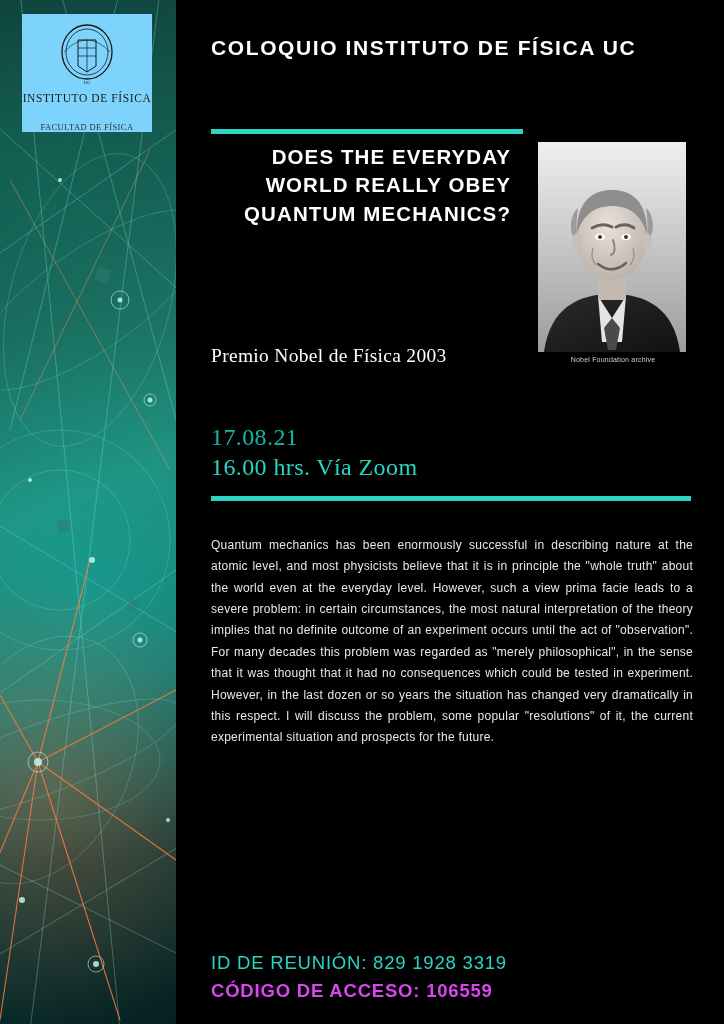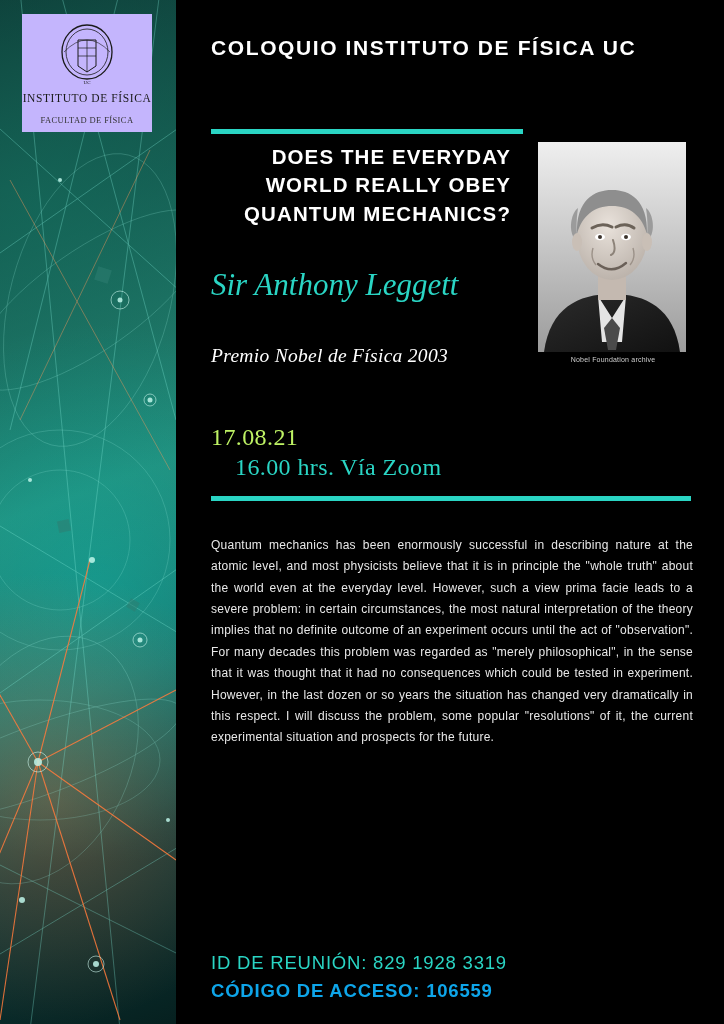--- a/index.html
+++ b/index.html
@@ -41,21 +41,21 @@
     top: 0;
   }
 
   
   .logo-box {
     position: absolute;
     left: 22px;
     top: 14px;
     width: 130px;
     height: 118px;
-    background: #c4b5fd;
+    background: #7dd3fc;
     display: flex;
     flex-direction: column;
     align-items: center;
     justify-content: flex-start;
     padding-top: 8px;
     box-sizing: border-box;
   }
   .logo-seal {
     width: 58px;
     height: 66px;
@@ -67,21 +67,21 @@
     letter-spacing: 0.6px;
     color: #1a1a1a;
     text-align: center;
   }
   .logo-line2 {
     font-family: "Liberation Serif", serif;
     font-size: 8.5px;
     letter-spacing: 0.4px;
     color: #333;
     text-align: center;
-    margin-top: 11px;
+    margin-top: 18px;
   }
 
   
   .content {
     position: absolute;
     left: 176px;
     top: 0;
     width: 548px;
     height: 1024px;
   }
@@ -139,21 +139,20 @@
     font-size: 31px;
     line-height: 1.28;
   }
   .speaker-sub {
     position: absolute;
     left: 35px;
     top: 345px;
     width: 380px;
     color: #ffffff;
     font-family: "Liberation Serif", serif;
-    font-style: italic;
     font-size: 19.5px;
     letter-spacing: 0.3px;
   }
 
   
   .portrait-wrap {
     position: absolute;
     left: 362px;
     top: 142px;
     width: 148px;
@@ -172,34 +171,33 @@
     color: #cfcfcf;
     font-size: 7px;
     text-align: center;
     letter-spacing: 0.2px;
   }
 
   .date {
     position: absolute;
     left: 35px;
     top: 424px;
-    color: #bef264;
+    color: #14b8a6;
     font-family: "Liberation Serif", serif;
     font-size: 24px;
     letter-spacing: 0.4px;
   }
   .time {
     position: absolute;
     left: 35px;
     top: 454px;
     color: #2ad5c4;
     font-family: "Liberation Serif", serif;
     font-size: 24px;
     letter-spacing: 0.4px;
-    margin-left: 24px;
   }
 
   .abstract {
     position: absolute;
     left: 35px;
     top: 535px;
     width: 482px;
     color: #e8e8e8;
     font-size: 12px;
     line-height: 1.78;
@@ -213,21 +211,21 @@
     top: 952px;
     color: #2ad5c4;
     font-size: 18.5px;
     font-weight: normal;
     letter-spacing: 0.8px;
   }
   .meeting-code {
     position: absolute;
     left: 35px;
     top: 980px;
-    color: #0ea5e9;
+    color: #d946ef;
     font-size: 18.5px;
     font-weight: bold;
     letter-spacing: 0.8px;
   }
 </style>
 </head>
 <body>
 
 <div class="poster">
 
@@ -308,21 +306,20 @@
   </div>
 
   <div class="content">
 
     <div class="header-title">COLOQUIO INSTITUTO DE FÍSICA UC</div>
 
     <div class="rule rule-top"></div>
 
     <div class="talk-title">DOES THE EVERYDAY WORLD REALLY OBEY QUANTUM MECHANICS?</div>
 
-    <div class="speaker">Sir Anthony Leggett</div>
     <div class="speaker-sub">Premio Nobel de Física 2003</div>
 
     <div class="portrait-wrap">
       <svg class="portrait" viewBox="0 0 148 210">
         <defs>
           <linearGradient id="bgGrad" x1="0" y1="0" x2="0" y2="1">
             <stop offset="0%" stop-color="#efefef"></stop>
             <stop offset="100%" stop-color="#9c9c9c"></stop>
           </linearGradient>
           <linearGradient id="suitGrad" x1="0" y1="0" x2="1" y2="1">

